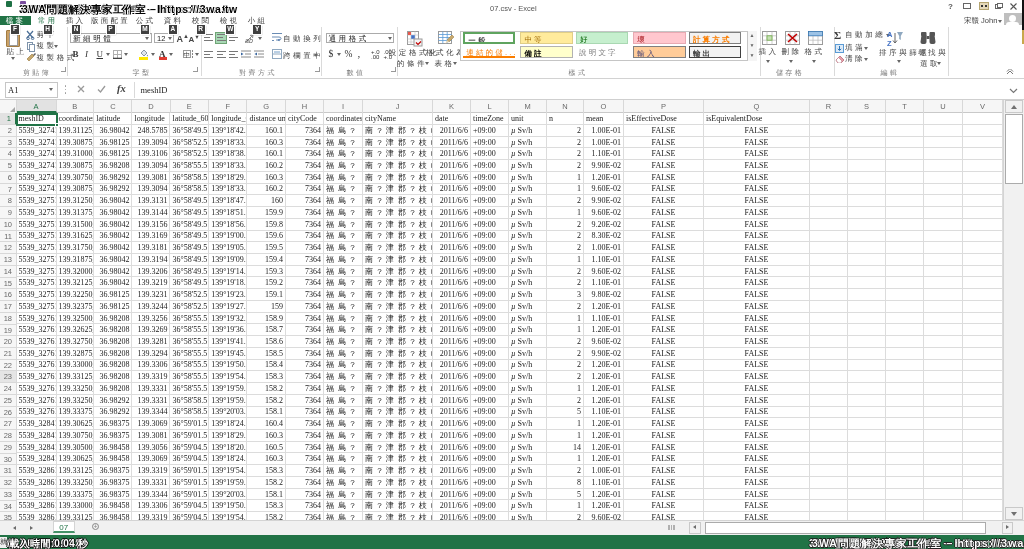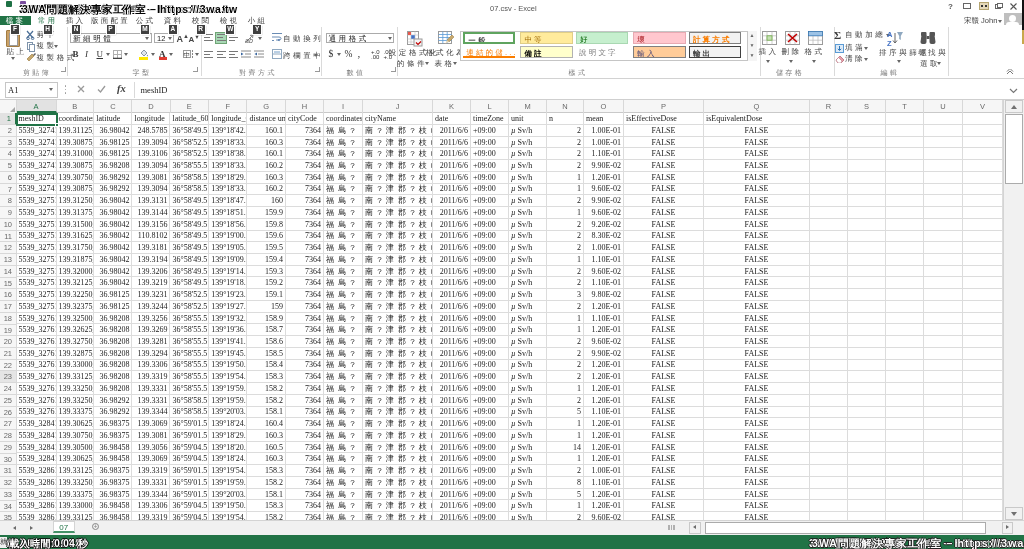--- a/index.html
+++ b/index.html
@@ -664,21 +664,21 @@
           <td class=""></td>
           <td class=""></td>
           <td class=""></td>
           <td class=""></td>
           <td class=""></td>
         </tr>
 <tr style="height:11.74px">
           <td class="">5539_32751</td>
           <td class="">139.31625_36.98042</td>
           <td class="num">36.98042</td>
-          <td class="num">110.8102</td>
+          <td class="num">139.3169</td>
           <td class="">36°58'49.5</td>
           <td class="">139°19'00.5"</td>
           <td class="num">159.6</td>
           <td class="num">7364</td>
           <td class=""><span class="cjk">福島?</span></td>
           <td class=""><span class="cjk">南?津郡?枝岐村</span></td>
           <td class="num">2011/6/6</td>
           <td class="">+09:00</td>
           <td class=""><i>µ</i> Sv/h</td>
           <td class="num">2</td>

